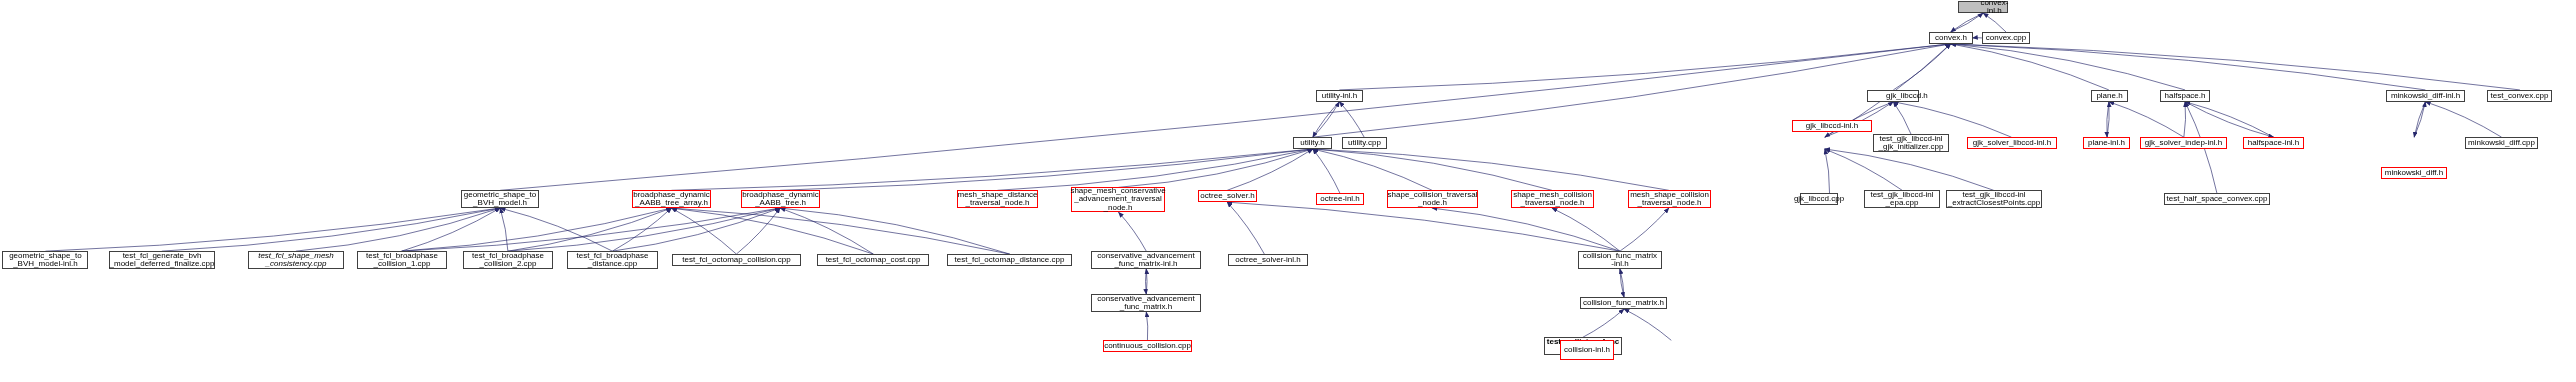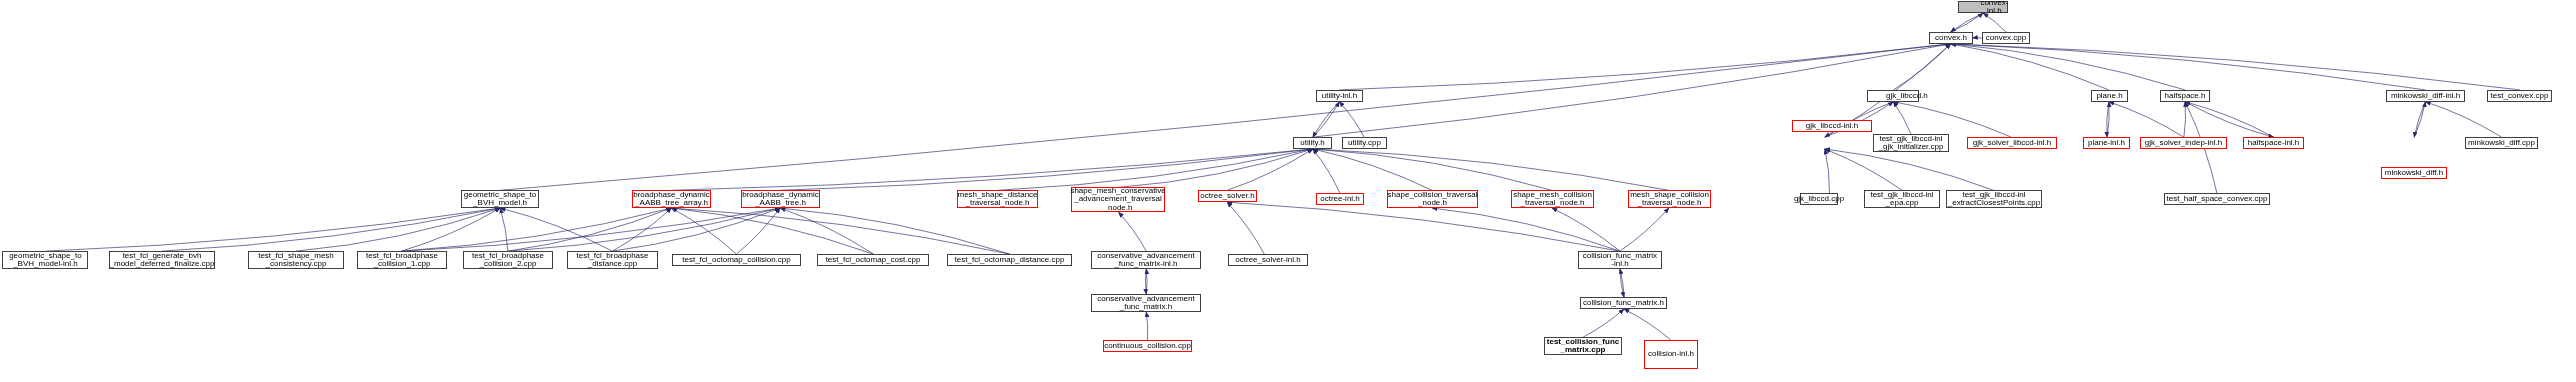--- a/index.html
+++ b/index.html
@@ -161,21 +161,21 @@
       <div class="node red" style="left: 1387px; top: 190px; width: 91px; height: 17.7px;"><span>shape_collision_traversal
 _node.h</span></div>
       <div class="node red" style="left: 1511px; top: 190px; width: 83px; height: 17.7px;"><span>shape_mesh_collision
 _traversal_node.h</span></div>
       <div class="node red" style="left: 1628px; top: 190px; width: 83px; height: 17.7px;"><span>mesh_shape_collision
 _traversal_node.h</span></div>
       <div class="node" style="left: 2.4px; top: 251px; width: 86px; height: 17.7px;"><span>geometric_shape_to
 _BVH_model-inl.h</span></div>
       <div class="node" style="left: 109px; top: 251px; width: 106px; height: 17.7px;"><span>test_fcl_generate_bvh
 _model_deferred_finalize.cpp</span></div>
-      <div class="node" style="left: 248px; top: 251px; width: 96px; height: 17.7px;"><span>test_fcl_shape_mesh
+      <div class="node" style="left: 248px; top: 251px; width: 96px; height: 17.7px; font-style: italic;"><span>test_fcl_shape_mesh
 _consistency.cpp</span></div>
       <div class="node" style="left: 357px; top: 251px; width: 90px; height: 17.7px;"><span>test_fcl_broadphase
 _collision_1.cpp</span></div>
       <div class="node" style="left: 463px; top: 251px; width: 90px; height: 17.7px;"><span>test_fcl_broadphase
 _collision_2.cpp</span></div>
       <div class="node" style="left: 567px; top: 251px; width: 91px; height: 17.7px;"><span>test_fcl_broadphase
 _distance.cpp</span></div>
       <div class="node" style="left: 672px; top: 254px; width: 129px; height: 11.8px;"><span>test_fcl_octomap_collision.cpp</span></div>
       <div class="node" style="left: 817px; top: 254px; width: 112px; height: 11.8px;"><span>test_fcl_octomap_cost.cpp</span></div>
       <div class="node" style="left: 947px; top: 254px; width: 125px; height: 11.8px;"><span>test_fcl_octomap_distance.cpp</span></div>
@@ -183,16 +183,16 @@
 _func_matrix-inl.h</span></div>
       <div class="node" style="left: 1228px; top: 254px; width: 80px; height: 11.8px;"><span>octree_solver-inl.h</span></div>
       <div class="node" style="left: 1578px; top: 251px; width: 84px; height: 17.7px;"><span>collision_func_matrix
 -inl.h</span></div>
       <div class="node" style="left: 1091px; top: 294px; width: 110px; height: 17.7px;"><span>conservative_advancement
 _func_matrix.h</span></div>
       <div class="node" style="left: 1580px; top: 297px; width: 87px; height: 11.8px;"><span>collision_func_matrix.h</span></div>
       <div class="node red" style="left: 1103px; top: 340px; width: 89px; height: 11.8px;"><span>continuous_collision.cpp</span></div>
       <div class="node" style="left: 1544px; top: 337px; width: 78px; height: 17.7px; font-weight: bold;"><span>test_collision_func
 _matrix.cpp</span></div>
-      <div class="node red" style="left: 1644px; top: 340px; width: 54px; height: 29px;"><span>collision-inl.h</span></div>
+      <div class="node red" style="left: 1560px; top: 340px; width: 54px; height: 20px;"><span>collision-inl.h</span></div>
     </div>
 </div>
 
 
 </body></html>

